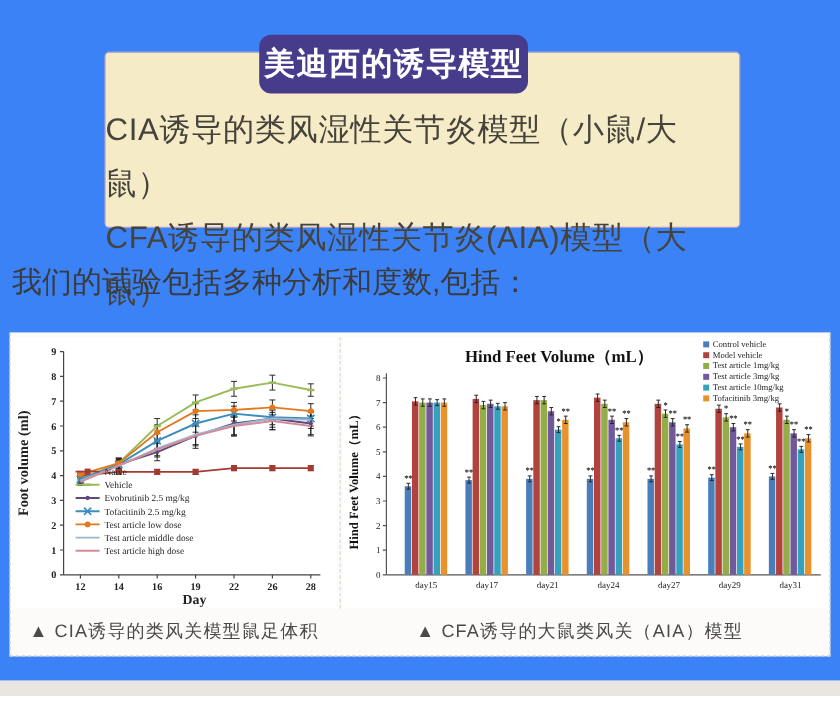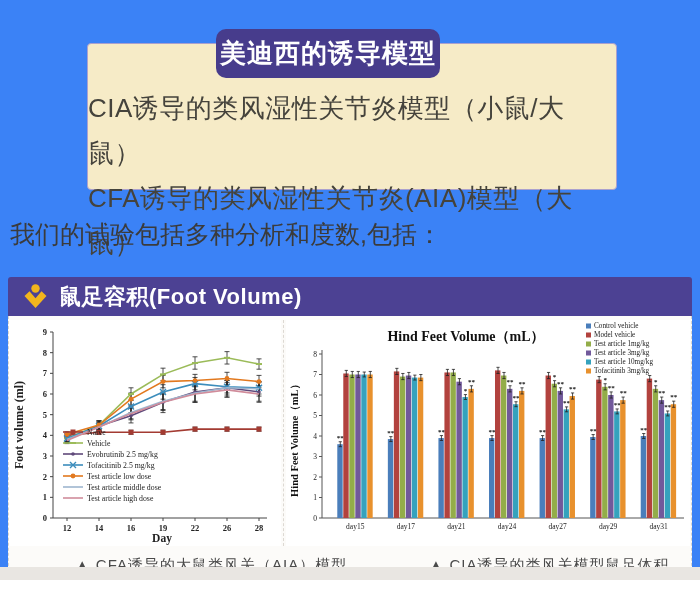--- a/index.html
+++ b/index.html
@@ -44,27 +44,20 @@
     <div class="model-tab">美迪西的诱导模型</div>
     <div class="model-lines">
       <div class="model-line">CIA诱导的类风湿性关节炎模型（小鼠/大鼠）</div>
       <div class="model-line">CFA诱导的类风湿性关节炎(AIA)模型（大鼠）</div>
     </div>
   </div>
 
   <div class="intro">我们的试验包括多种分析和度数,包括：</div>
 
   <div class="panel">
-    <div class="panel-header">
-      <svg width="27" height="27" viewBox="0 0 27 27">
-        <circle cx="13.5" cy="5.5" r="4.2" fill="#f2b51d"></circle>
-        <path d="M2.5 13 L13.5 25 L24.5 13 L19.5 8.2 L13.5 15.2 L7.5 8.2 Z" fill="#f2b51d"></path>
-      </svg>
-      <span class="panel-title">鼠足容积(Foot Volume)</span>
-    </div>
     <div class="panel-body">
       <div class="charts-row">
         <svg id="lineChart" class="chart-box" width="272" height="226" viewBox="0 0 272 226">
             <line x1="44" y1="12" x2="44" y2="198" stroke="#444" stroke-width="1"></line>
             <line x1="44" y1="198" x2="258" y2="198" stroke="#444" stroke-width="1"></line>
             <line x1="41" y1="198" x2="44" y2="198" stroke="#444" stroke-width="1"></line>
             <text x="38" y="201" text-anchor="end" font-size="8.5" font-family="&quot;Liberation Serif&quot;,&quot;DejaVu Serif&quot;,serif" font-weight="bold" fill="#222">0</text>
             <line x1="41" y1="177.33333333333334" x2="44" y2="177.33333333333334" stroke="#444" stroke-width="1"></line>
             <text x="38" y="180.33333333333334" text-anchor="end" font-size="8.5" font-family="&quot;Liberation Serif&quot;,&quot;DejaVu Serif&quot;,serif" font-weight="bold" fill="#222">1</text>
             <line x1="41" y1="156.66666666666669" x2="44" y2="156.66666666666669" stroke="#444" stroke-width="1"></line>
@@ -539,20 +532,20 @@
             <text x="308" y="26" font-size="7.2" font-family="&quot;Liberation Serif&quot;,&quot;DejaVu Serif&quot;,serif" fill="#222">Test article 1mg/kg</text>
             <rect x="300" y="30.5" width="5" height="5" fill="#71599b"></rect>
             <text x="308" y="35" font-size="7.2" font-family="&quot;Liberation Serif&quot;,&quot;DejaVu Serif&quot;,serif" fill="#222">Test article 3mg/kg</text>
             <rect x="300" y="39.5" width="5" height="5" fill="#35a2bd"></rect>
             <text x="308" y="44" font-size="7.2" font-family="&quot;Liberation Serif&quot;,&quot;DejaVu Serif&quot;,serif" fill="#222">Test article 10mg/kg</text>
             <rect x="300" y="48.5" width="5" height="5" fill="#e8912d"></rect>
             <text x="308" y="53" font-size="7.2" font-family="&quot;Liberation Serif&quot;,&quot;DejaVu Serif&quot;,serif" fill="#222">Tofacitinib 3mg/kg</text>
           </svg>
       </div>
       <div class="captions-row">
+        <div class="caption caption-left">▲ CIA诱导的类风关模型鼠足体积</div>
         <div class="caption caption-right">▲ CFA诱导的大鼠类风关（AIA）模型</div>
-        <div class="caption caption-left">▲ CIA诱导的类风关模型鼠足体积</div>
       </div>
     </div>
   </div>
 
   <div class="bottom-strip"></div>
 </div>
 
 </body></html>

